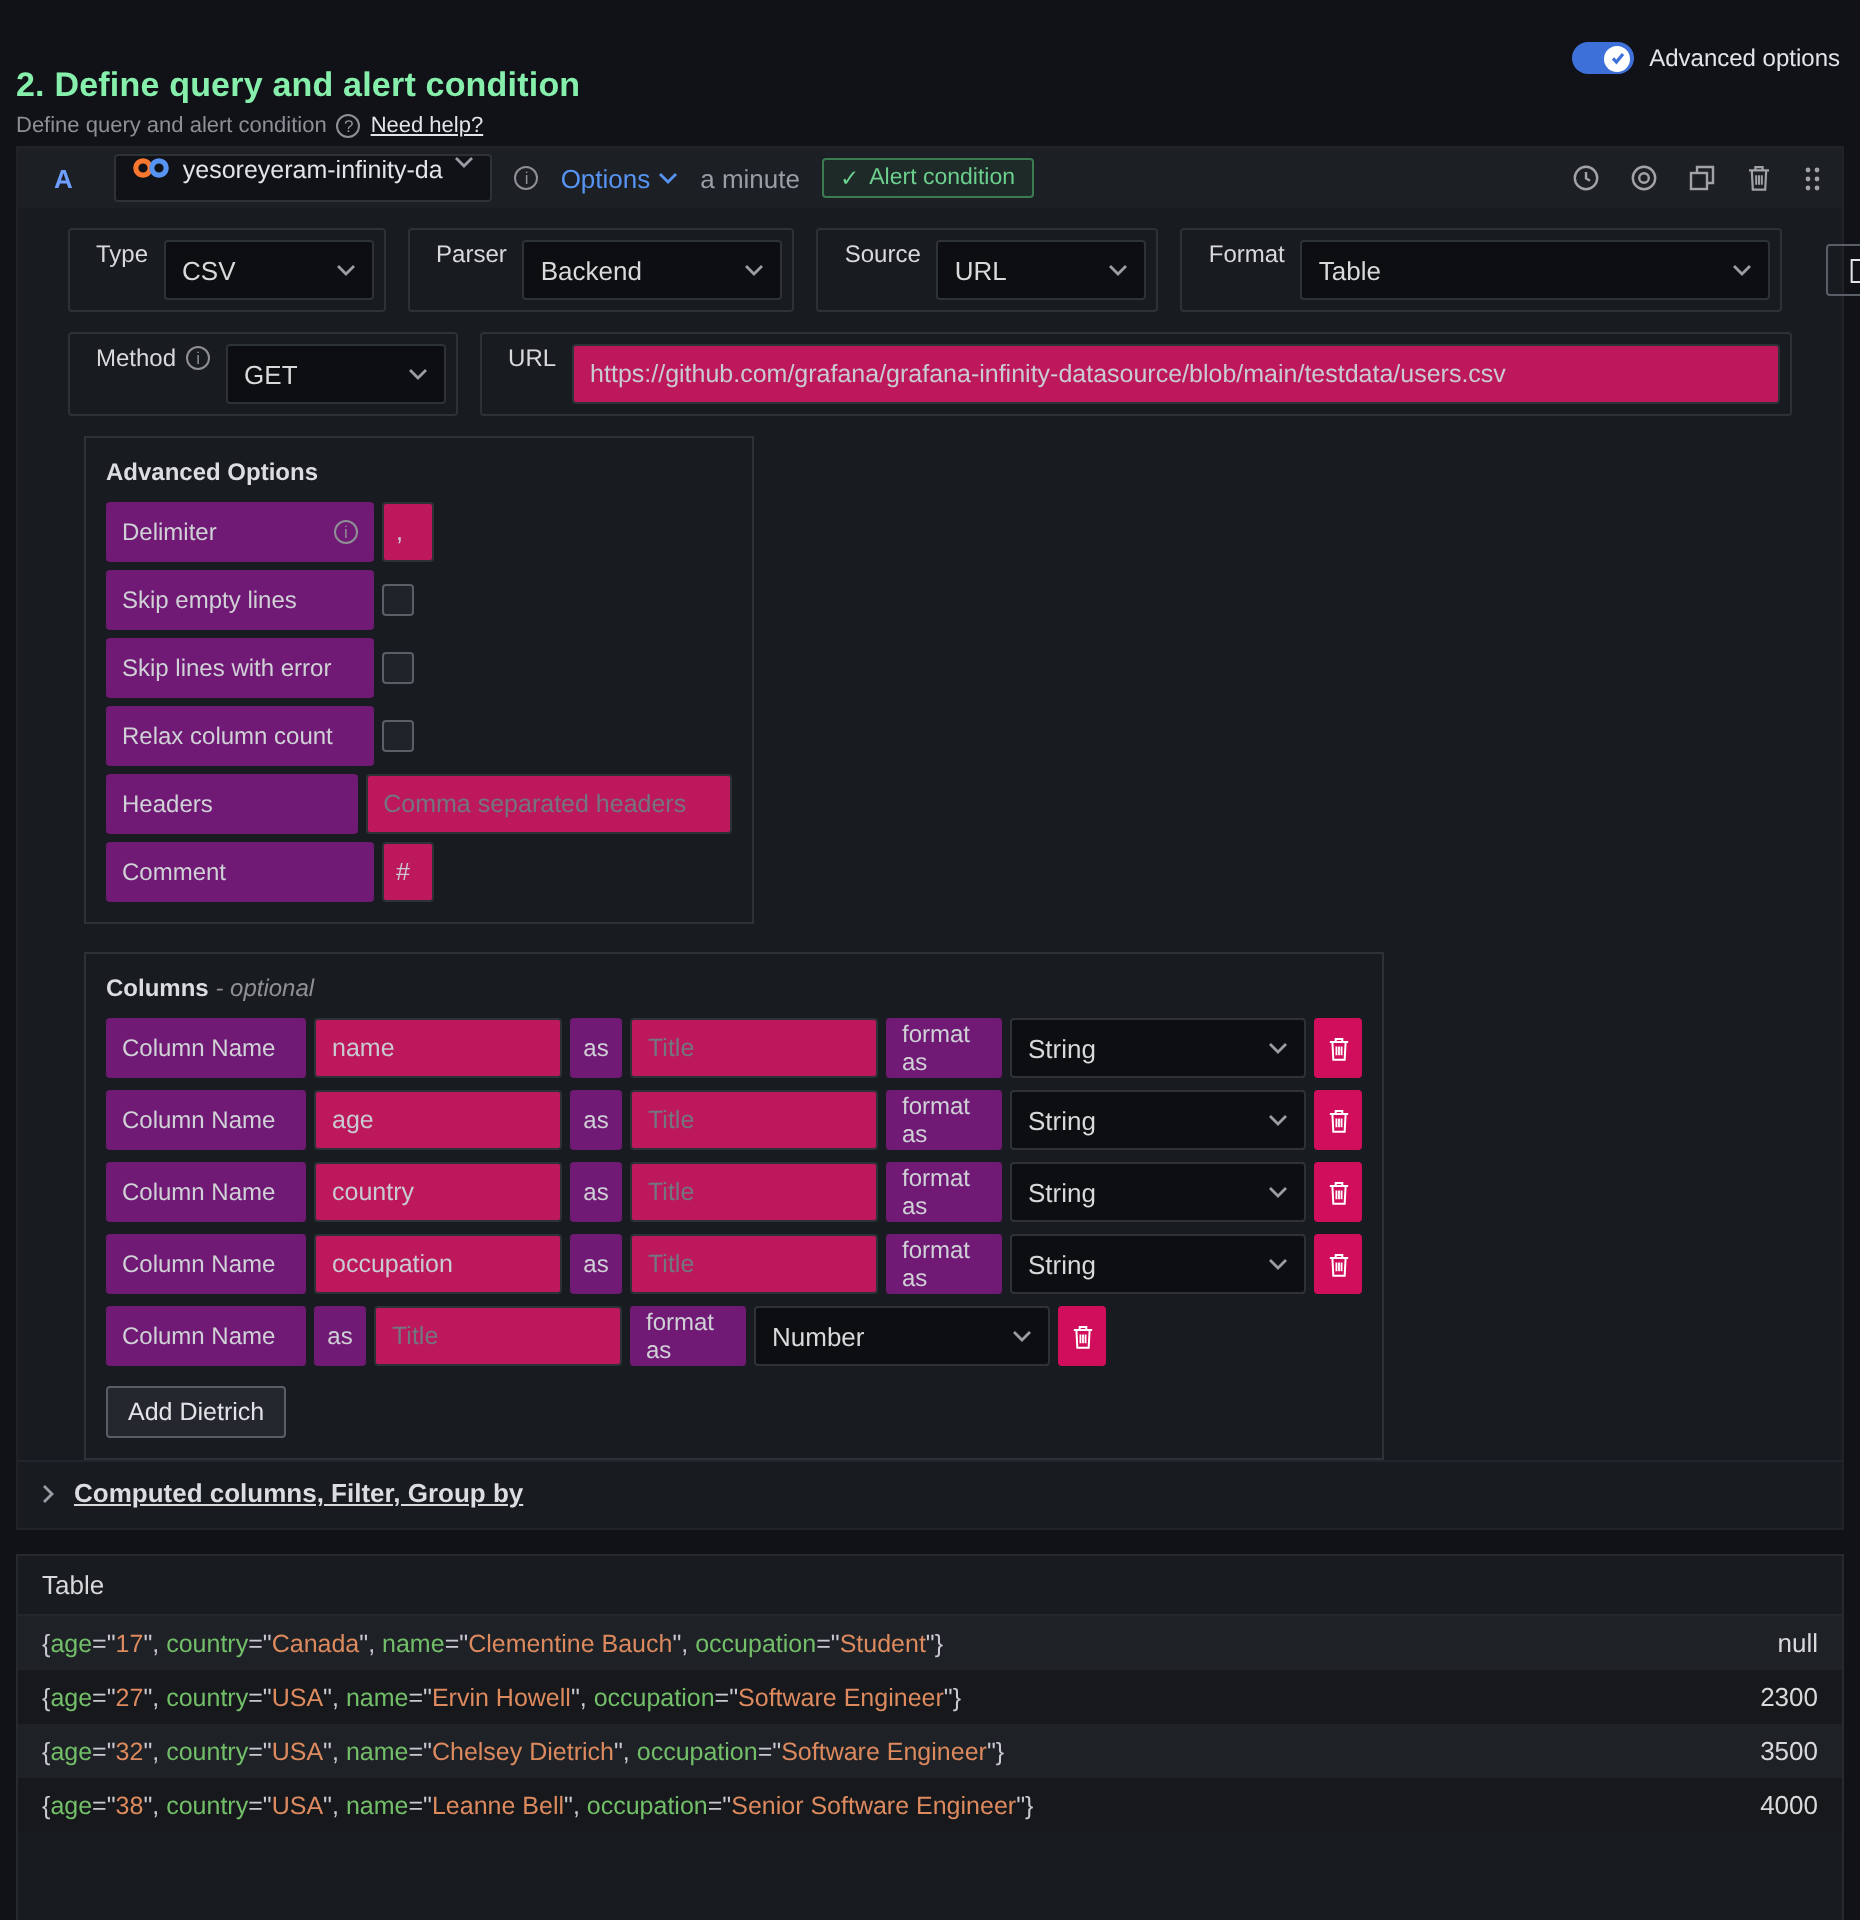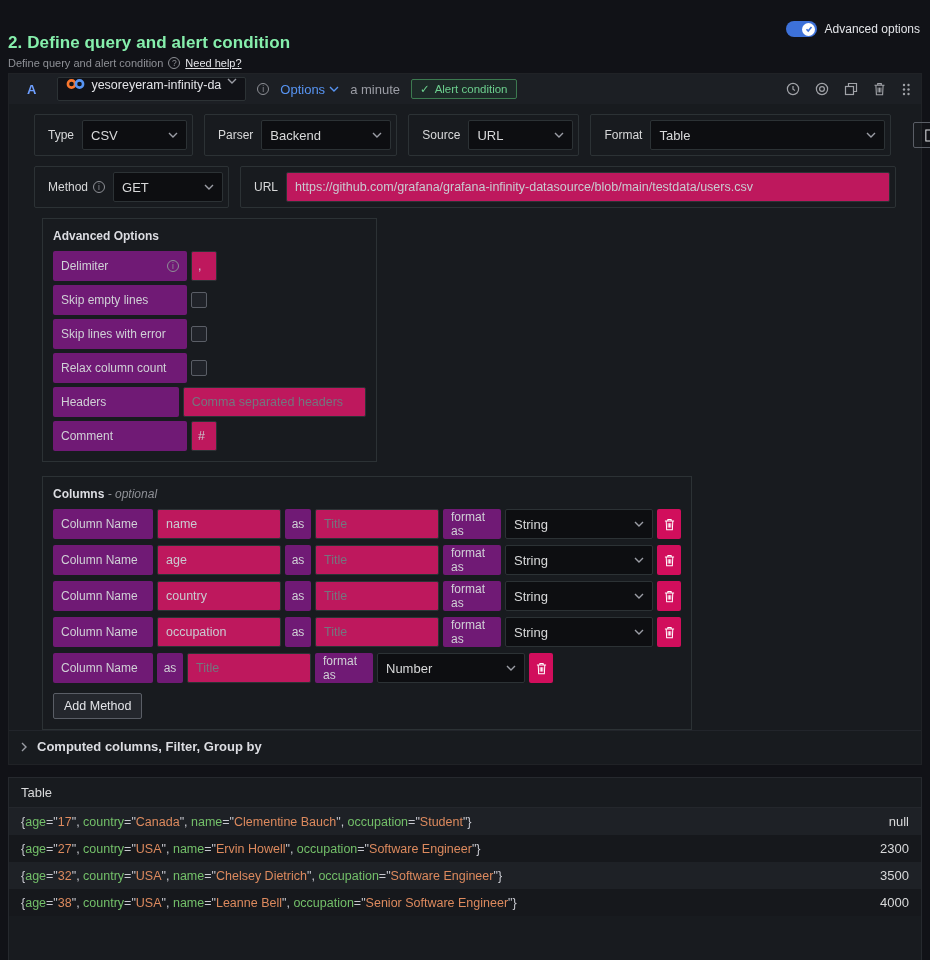--- a/index.html
+++ b/index.html
@@ -31,21 +31,21 @@
   .ds-name { font-size:12.5px; color:#e3e4e8; font-weight:500; }
   .options-link { display:flex; align-items:center; gap:4px; color:#5794f2; font-size:13px; cursor:pointer; }
   .duration { color:#9b9da5; font-size:13px; }
   .alert-badge { display:flex; align-items:center; gap:5px; height:20px; padding:0 8px; border-radius:2px;
     border:1px solid #3c7a50; background:rgba(40,120,70,.12); color:#6ccf8e; font-size:11.5px; cursor:default; }
   .q-header-icons { margin-left:auto; display:flex; align-items:center; gap:15px; }
   .hicon { color:#a1a3a8; display:flex; cursor:pointer; }
   
   .q-body { padding:10px 25px 10px 25px; }
   .field-row { display:flex; align-items:center; gap:11px; margin-bottom:10px; }
-  .field-group { border:1px solid #2c3235; border-radius:2px; padding:5px; display:flex; align-items:center; }
+  .field-group { border:1px solid #2c3235; border-radius:2px; padding:5px; display:flex; align-items:flex-start; }
   .flabel { padding:0 8px; font-size:12px; color:#d8d9da; font-weight:500; display:flex; align-items:center; gap:5px; white-space:nowrap; }
   .select { height:30px; background:#0d0e11; border:1px solid #2c3235; border-radius:2px; color:#d8d9da;
     font-size:13px; display:flex; align-items:center; padding:0 8px; cursor:pointer; }
   .select .sel-val { flex:1; }
   .select svg { margin-left:8px; }
   input { background:#be185d; border:1px solid #2c3235; border-radius:2px; color:#c9cbd1;
     font-family:"Liberation Sans",sans-serif; font-size:12.5px; height:30px; padding:0 8px; outline:none; }
   input::placeholder { color:#73767e; }
   .spacer { flex:1; }
   .btn { height:26px; display:inline-flex; align-items:center; gap:6px; padding:0 10px; border-radius:2px;
@@ -75,21 +75,21 @@
   .columns-optional { font-style:italic; color:#8e9096; }
   .col-row { display:flex; gap:4px; margin-bottom:6px; }
   .col-row .lbl-name { width:100px; }
   .col-row .lbl-as { width:26px; justify-content:center; }
   .col-row .lbl-format { width:58px; }
   .col-input { width:124px; }
   .col-select { width:148px; }
   .trash-btn { width:24px; height:30px; background:#d10e5c; border:none; border-radius:2px;
     display:flex; align-items:center; justify-content:center; cursor:pointer; }
   .add-btn { margin-top:4px; background:#24272d; }
-  .computed-header { margin-bottom:-10px; padding-bottom:10px; }
+  .computed-header { margin-bottom:-10px; padding-bottom:10px;text-decoration:underline; }
   
   .table-panel { margin:12px 8px 0 8px; background:#181b1f; border:1px solid #26292e; min-height:210px; }
   .table-title { height:30px; display:flex; align-items:center; padding:0 12px; font-size:13px;
     color:#d8d9da; border-bottom:1px solid #24272c; }
   .t-row { height:27px; display:flex; align-items:center; justify-content:space-between; padding:0 12px; font-size:12.5px; }
   .t-row:nth-child(odd) { background:#1e2126; }
   .t-row:nth-child(even) { background:#16181c; }
   .kv .sym { color:#c8c9d0; }
   .kv .k { color:#73bf69; }
   .kv .v { color:#dd8a5e; }
@@ -388,21 +388,21 @@
     </div>
     <button class="trash-btn">
       <svg width="11" height="13" viewBox="0 0 12 14">
                   <path d="M1 3.2h10M4.2 3.2V1.6h3.6v1.6M2.4 3.2l.5 9.6h6.2l.5-9.6" fill="none" stroke="#fff" stroke-width="1.1"></path>
                   <path d="M4.6 5.6v4.8M6 5.6v4.8M7.4 5.6v4.8" stroke="#fff" stroke-width="1"></path>
                 </svg>
     </button>
   </div>
 </div>
         <button class="btn add-btn">
-          <span>Add Method</span>
+          <span>Add Dietrich</span>
         </button>
       </div>
 
       <div class="section-header computed-header">
         <span class="chev">
           <svg width="6" height="10" viewBox="0 0 6 10">
               <polyline points="1,1 5,5 1,9" fill="none" stroke="currentColor" stroke-width="1.4"></polyline>
             </svg>
         </span>
         <span class="section-title">Computed columns, Filter, Group by</span>

